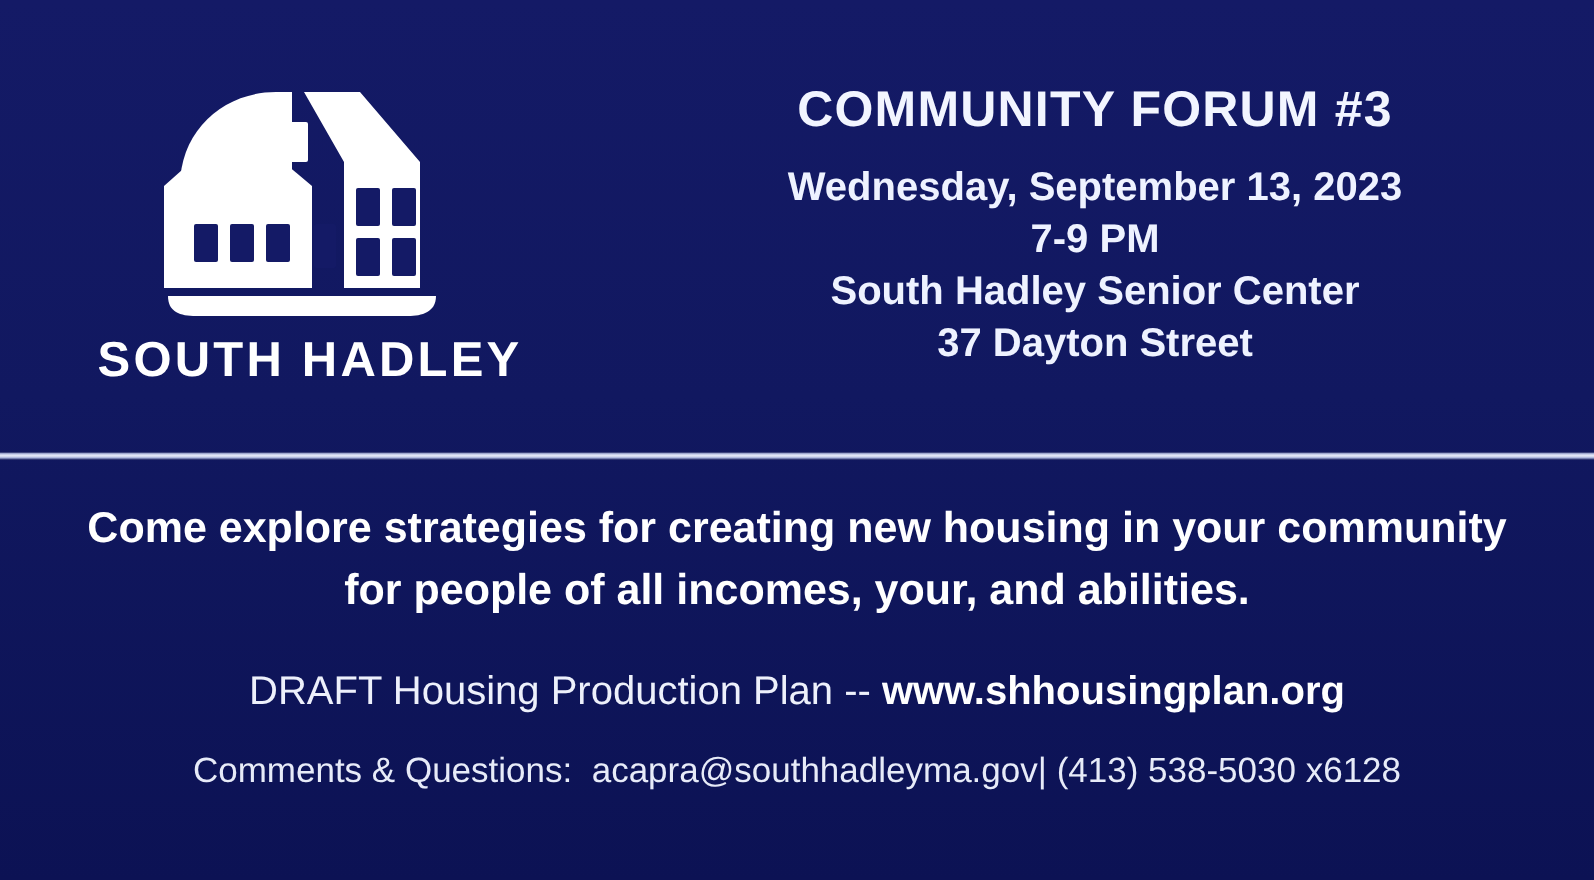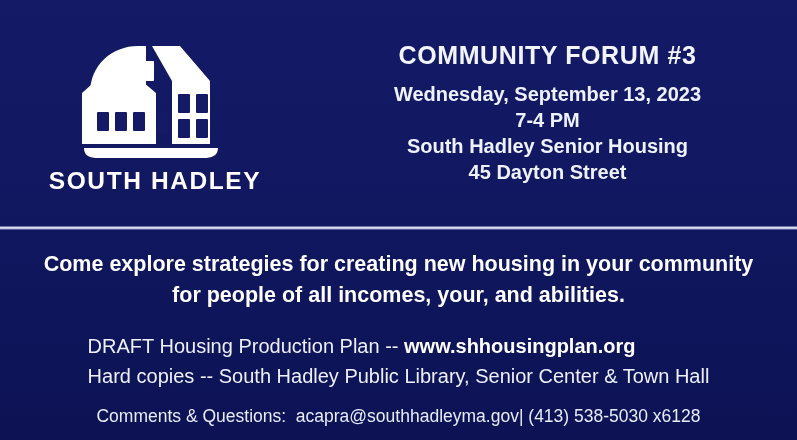--- a/index.html
+++ b/index.html
@@ -188,36 +188,35 @@
           <rect x="110" y="82" width="12" height="19" rx="1"></rect>
           <rect x="128" y="82" width="12" height="19" rx="1"></rect>
         </g>
       </svg>
       <div class="logo-title">SOUTH HADLEY</div>
     </div>
 
     <div class="event-block">
       <div class="event-title">COMMUNITY FORUM #3</div>
       <div class="event-line">Wednesday, September 13, 2023</div>
-      <div class="event-line">7-4 PM</div>
-      <div class="event-line">South Hadley Senior Housing</div>
-      <div class="event-line">45 Dayton Street</div>
+      <div class="event-line">7-9 PM</div>
+      <div class="event-line">South Hadley Senior Center</div>
+      <div class="event-line">37 Dayton Street</div>
     </div>
 
   </div>
 
   <div class="divider"></div>
 
   <div class="lower-band">
 
     <div class="headline">Come explore strategies for creating new housing in your community</div>
     <div class="headline">for people of all incomes, your, and abilities.</div>
 
     <div class="info-group">
       <div class="info-line"><span>DRAFT Housing Production Plan -- </span><span class="strong">www.shhousingplan.org</span></div>
-      <div class="info-line">Hard copies -- South Hadley Public Library, Senior Center &amp; Town Hall</div>
     </div>
 
     <div class="contact-line"><span>Comments &amp; Questions:</span>&nbsp; <span>acapra@southhadleyma.gov</span><span>|</span> <span>(413) 538-5030 x6128</span></div>
 
   </div>
 
 </div>
 
 </body></html>

